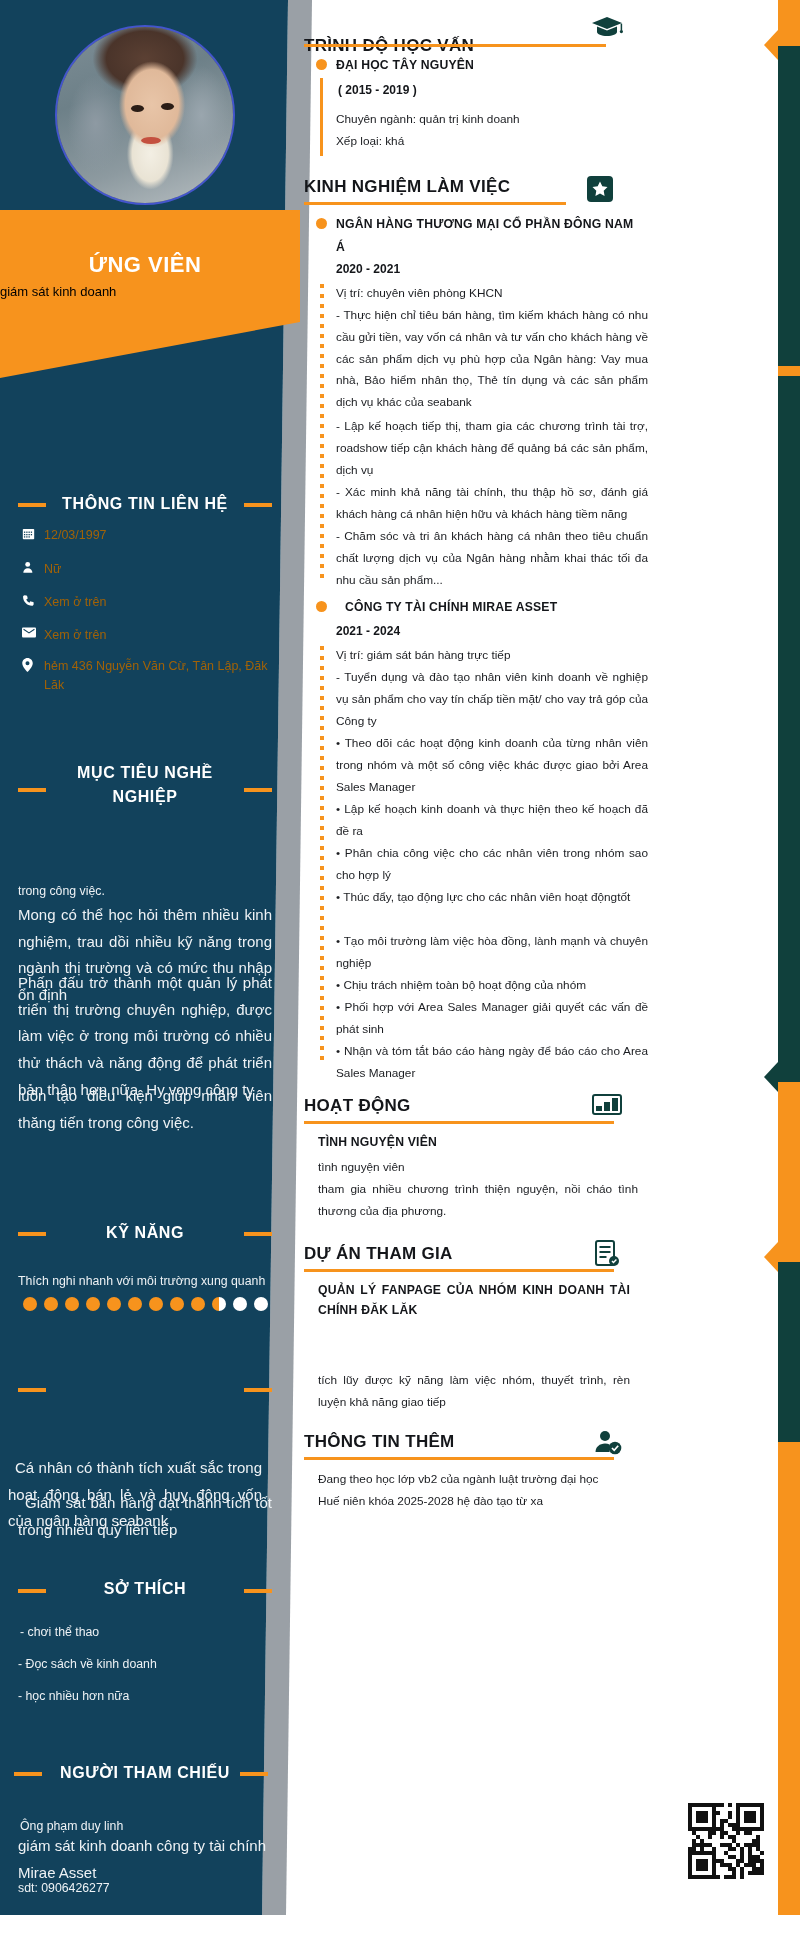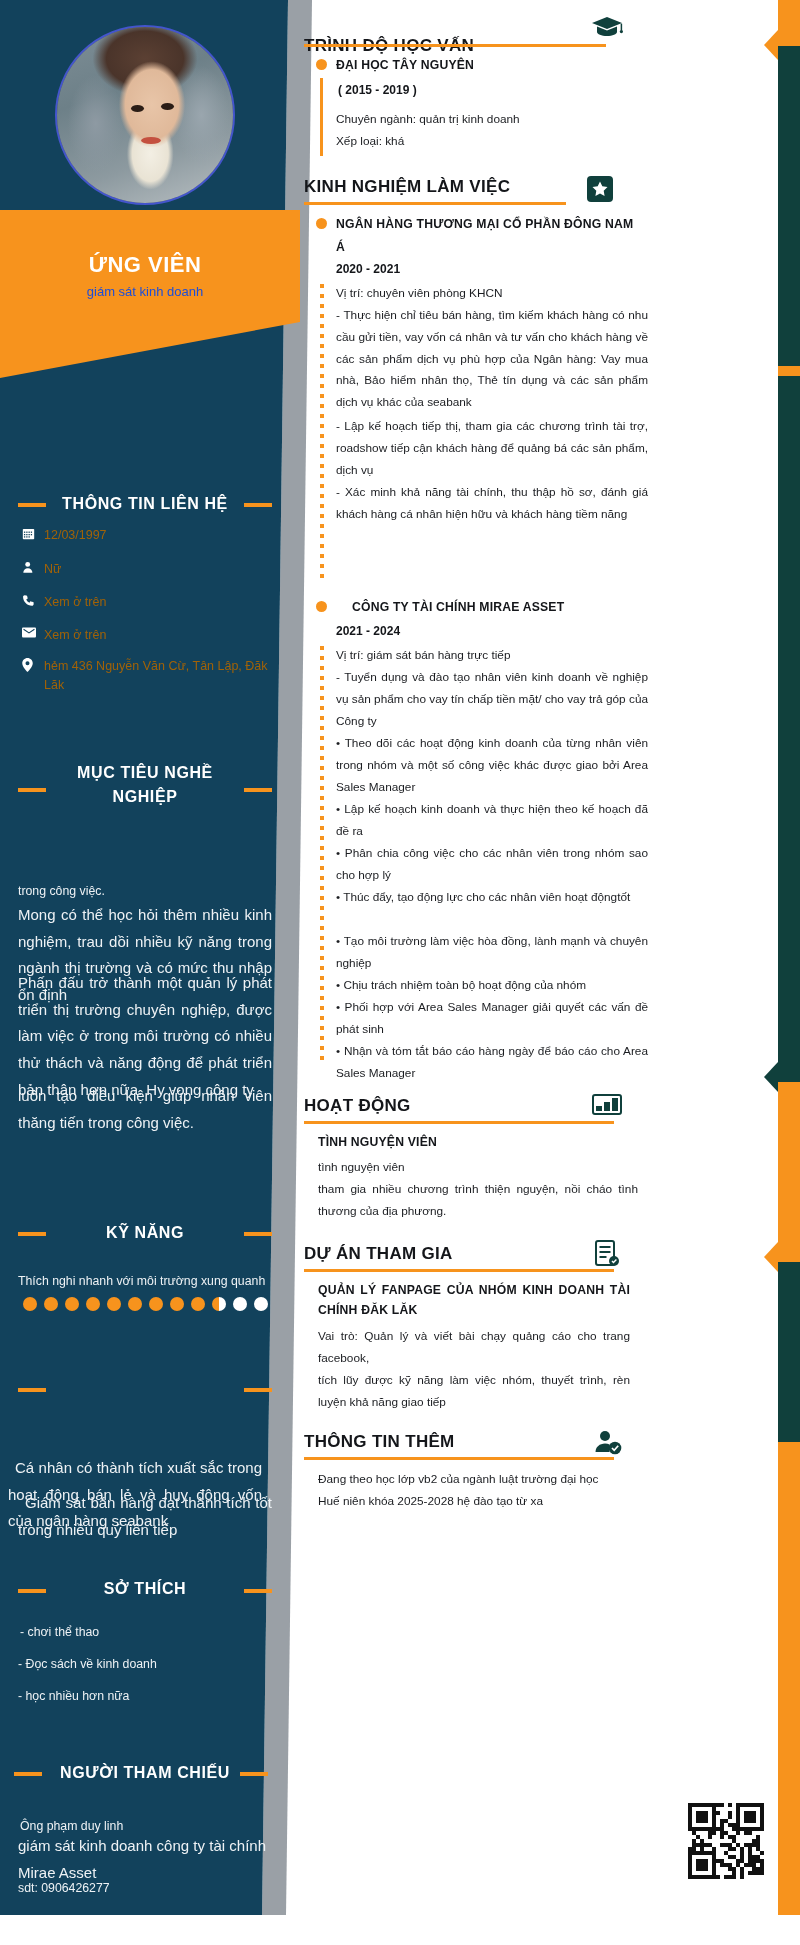--- a/index.html
+++ b/index.html
@@ -87,23 +87,22 @@
     left: 0; top: 252px; width: 290px;
     text-align: center;
     font-size: 22px; font-weight: bold;
     color: #ffffff;
     letter-spacing: 0.5px;
     z-index: 7;
   }
   .name-sub {
     position: absolute;
     left: 0; top: 284px; width: 290px;
-    text-align: center;
     font-size: 13px;
-    color: #1d4ed8;
+    color: #000000;
     z-index: 7;
   }
 
   
   .l-head {
     position: absolute;
     width: 290px;
     text-align: center;
     font-size: 16px;
     font-weight: bold;
@@ -474,23 +473,24 @@
 
   <div class="r-bullet" style="left:20px; top:218px;"></div>
   <div class="r-sub" style="left:40px; top:215px; width:310px;">NGÂN HÀNG THƯƠNG MẠI CỔ PHẦN ĐÔNG NAM</div>
   <div class="r-sub" style="left:40px; top:238px; width:310px;">Á</div>
   <div class="r-date" style="left:40px; top:262px;">2020 - 2021</div>
   <div class="r-dotline" style="left:24px; top:284px; height:296px;"></div>
   <div class="r-body-l" style="left:40px; top:283px; width:312px;">Vị trí: chuyên viên phòng KHCN</div>
   <div class="r-body" style="left:40px; top:305px; width:312px;">- Thực hiện chỉ tiêu bán hàng, tìm kiếm khách hàng có nhu cầu gửi tiền, vay vốn cá nhân và tư vấn cho khách hàng về các sản phẩm dịch vụ phù hợp của Ngân hàng: Vay mua nhà, Bảo hiểm nhân thọ, Thẻ tín dụng và các sản phẩm dịch vụ khác của seabank</div>
   <div class="r-body" style="left:40px; top:482px; width:312px;">- Xác minh khả năng tài chính, thu thập hồ sơ, đánh giá khách hàng cá nhân hiện hữu và khách hàng tiềm năng</div>
   <div class="r-body" style="left:40px; top:416px; width:312px;">- Lập kế hoạch tiếp thị, tham gia các chương trình tài trợ, roadshow tiếp cận khách hàng để quảng bá các sản phẩm, dịch vụ</div>
+  <div class="r-body" style="left:40px; top:526px; width:312px;">- Chăm sóc và tri ân khách hàng cá nhân theo tiêu chuẩn chất lượng dịch vụ của Ngân hàng nhằm khai thác tối đa nhu cầu sản phẩm...</div>
 
   <div class="r-bullet" style="left:20px; top:601px;"></div>
-  <div class="r-sub" style="left:56px; top:598px; width:310px;">CÔNG TY TÀI CHÍNH MIRAE ASSET</div>
+  <div class="r-sub" style="left:49px; top:598px; width:310px;">CÔNG TY TÀI CHÍNH MIRAE ASSET</div>
   <div class="r-date" style="left:40px; top:624px;">2021 - 2024</div>
   <div class="r-dotline" style="left:24px; top:646px; height:420px;"></div>
   <div class="r-body-l" style="left:40px; top:645px; width:312px;">Vị trí: giám sát bán hàng trực tiếp</div>
   <div class="r-body" style="left:40px; top:667px; width:312px;">- Tuyển dụng và đào tạo nhân viên kinh doanh về nghiệp vụ sản phẩm cho vay tín chấp tiền mặt/ cho vay trả góp của Công ty</div>
   <div class="r-body" style="left:40px; top:733px; width:312px;">• Theo dõi các hoạt động kinh doanh của từng nhân viên trong nhóm và một số công việc khác được giao bởi Area Sales Manager</div>
   <div class="r-body" style="left:40px; top:799px; width:312px;">• Lập kế hoạch kinh doanh và thực hiện theo kế hoạch đã đề ra</div>
   <div class="r-body" style="left:40px; top:843px; width:312px;">• Phân chia công việc cho các nhân viên trong nhóm sao cho hợp lý</div>
   <div class="r-body" style="left:40px; top:887px; width:312px;">• Thúc đẩy, tạo động lực cho các nhân viên hoạt độngtốt</div>
   <div class="r-body" style="left:40px; top:931px; width:312px;">• Tạo môi trường làm việc hòa đồng, lành mạnh và chuyên nghiệp</div>
   <div class="r-body" style="left:40px; top:975px; width:312px;">• Chịu trách nhiệm toàn bộ hoạt động của nhóm</div>
@@ -517,21 +517,20 @@
     <svg width="26" height="28" viewBox="0 0 26 28">
         <rect x="2" y="1" width="18" height="24" rx="2" fill="none" stroke="#10403c" stroke-width="2"></rect>
         <rect x="5.5" y="6" width="11" height="2" fill="#10403c"></rect>
         <rect x="5.5" y="11" width="11" height="2" fill="#10403c"></rect>
         <rect x="5.5" y="16" width="7" height="2" fill="#10403c"></rect>
         <circle cx="20" cy="21" r="5" fill="#10403c"></circle>
         <path d="M18 21l1.5 1.6L22.4 19.6" stroke="#fff" stroke-width="1.4" fill="none"></path>
       </svg>
   </div>
   <div class="r-sub" style="left:22px; top:1281px; width:312px; text-align:justify;">QUẢN LÝ FANPAGE CỦA NHÓM KINH DOANH TÀI CHÍNH ĐĂK LĂK</div>
-  <div class="r-body" style="left:22px; top:1326px; width:312px;">Vai trò: Quản lý và viết bài chạy quảng cáo cho trang facebook,</div>
   <div class="r-body" style="left:22px; top:1370px; width:312px;">tích lũy được kỹ năng làm việc nhóm, thuyết trình, rèn luyện khả năng giao tiếp</div>
 
   <div class="r-sec-title" style="left:8px; top:1432px;">THÔNG TIN THÊM</div>
   <div class="r-rule" style="left:8px; top:1457px; width:310px;"></div>
   <div class="r-icon" style="left:298px; top:1428px;">
     <svg width="28" height="28" viewBox="0 0 28 28">
         <circle cx="11" cy="8" r="5" fill="#10403c"></circle>
         <path d="M1.5 24c0-5 4.2-8.5 9.5-8.5 1.7 0 3.3.4 4.6 1v7.5z" fill="#10403c"></path>
         <circle cx="21" cy="20" r="6.3" fill="#10403c"></circle>
         <path d="M18 20l2.2 2.3 4-4.6" stroke="#fff" stroke-width="1.7" fill="none"></path>

